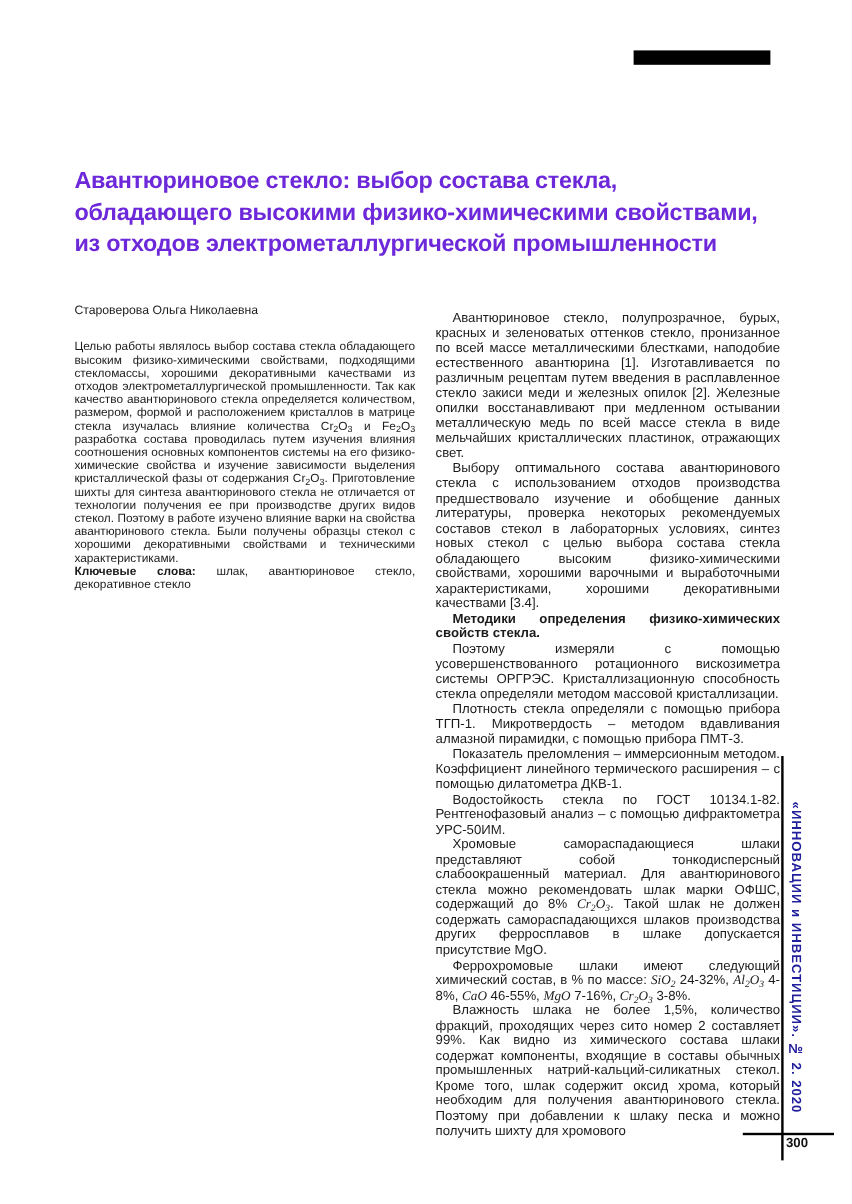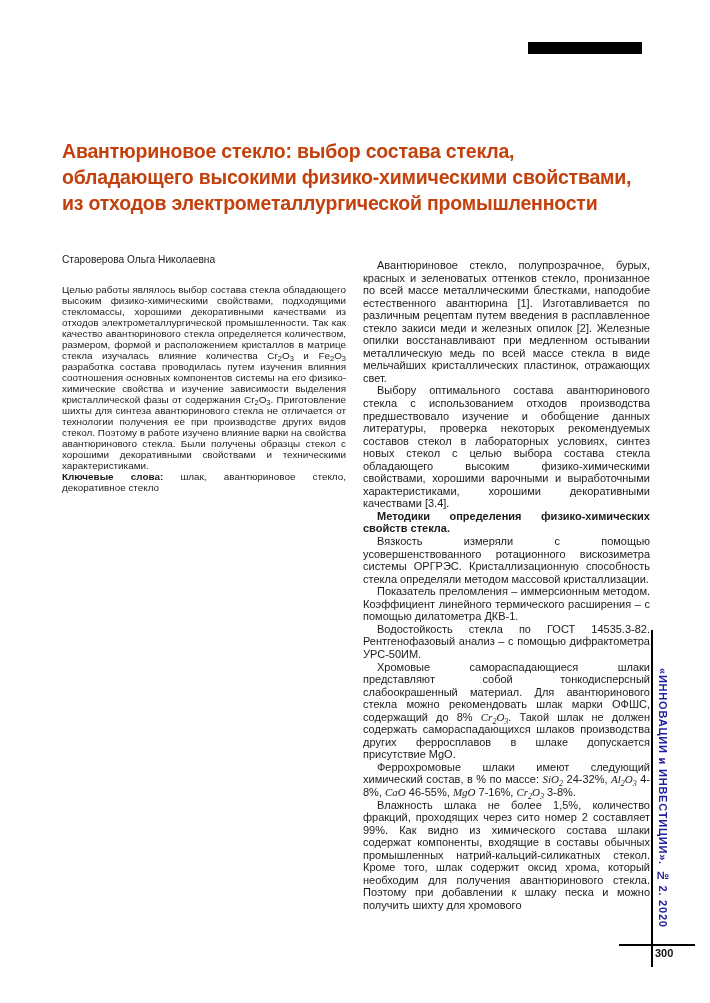--- a/index.html
+++ b/index.html
@@ -6,21 +6,21 @@
   body{
     width:710px;height:1003px;position:relative;background:#ffffff;
     font-family:"Liberation Sans","DejaVu Sans",sans-serif;color:#1b1b1b;
     overflow:hidden;
   }
   .black-bar{
     position:absolute;left:528px;top:42px;width:114px;height:12px;background:#000;
   }
   .article-title{
     position:absolute;left:62px;top:102px;width:580px;
-    font-size:19.5px;line-height:26px;font-weight:bold;color:#c2410c;
+    font-size:19.5px;line-height:26px;font-weight:bold;color:#6d28d9;
     white-space:pre-line;letter-spacing:-0.2px;margin-top:36px;
   }
   .left-col{
     position:absolute;left:62px;top:254px;width:284px;
     font-size:9.9px;line-height:11px;
   }
   .right-col{
     position:absolute;left:363px;top:259px;width:287px;
     font-size:11px;line-height:12.55px;
   }
@@ -62,23 +62,24 @@
 <div class="left-col">
     <div class="blk author-name"><span>Староверова Ольга Николаевна</span></div>
     <div class="blk p abstract"><span>Целью работы являлось выбор состава стекла обладающего высоким физико-химическими свойствами, подходящими стекломассы, хорошими декоративными качествами из отходов электрометаллургической промышленности. Так как качество авантюринового стекла определяется количеством, размером, формой и расположением кристаллов в матрице стекла изучалась влияние количества Cr</span><span class="s-sub">2</span><span>O</span><span class="s-sub">3</span><span> и Fe</span><span class="s-sub">2</span><span>O</span><span class="s-sub">3</span><span> разработка состава проводилась путем изучения влияния соотношения основных компонентов системы на его физико-химические свойства и изучение зависимости выделения кристаллической фазы от содержания Cr</span><span class="s-sub">2</span><span>O</span><span class="s-sub">3</span><span>. Приготовление шихты для синтеза авантюринового стекла не отличается от технологии получения ее при производстве других видов стекол. Поэтому в работе изучено влияние варки на свойства авантюринового стекла. Были получены образцы стекол с хорошими декоративными свойствами и техническими характеристиками.</span></div>
     <div class="blk p"><span class="s-b">Ключевые слова:</span><span> шлак, авантюриновое стекло, декоративное стекло</span></div>
   </div>
 
 <div class="right-col">
     <div class="blk p indent"><span>Авантюриновое стекло, полупрозрачное, бурых, красных и зеленоватых оттенков стекло, пронизанное по всей массе металлическими блестками, наподобие естественного авантюрина [1]. Изготавливается по различным рецептам путем введения в расплавленное стекло закиси меди и железных опилок [2]. Железные опилки восстанавливают при медленном остывании металлическую медь по всей массе стекла в виде мельчайших кристаллических пластинок, отражающих свет.</span></div>
     <div class="blk p indent"><span>Выбору оптимального состава авантюринового стекла с использованием отходов производства предшествовало изучение и обобщение данных литературы, проверка некоторых рекомендуемых составов стекол в лабораторных условиях, синтез новых стекол с целью выбора состава стекла обладающего высоким физико-химическими свойствами, хорошими варочными и выработочными характеристиками, хорошими декоративными качествами [3.4].</span></div>
     <div class="blk h indent"><span>Методики определения физико-химических свойств стекла.</span></div>
-    <div class="blk p indent"><span>Вязкость измеряли с помощью усовершенствованного ротационного вискозиметра системы ОРГРЭС. Кристаллизационную способность стекла определяли методом массовой кристаллизации.</span></div>
+    <div class="blk p indent"><span>Поэтому измеряли с помощью усовершенствованного ротационного вискозиметра системы ОРГРЭС. Кристаллизационную способность стекла определяли методом массовой кристаллизации.</span></div>
+    <div class="blk p indent"><span>Плотность стекла определяли с помощью прибора ТГП-1. Микротвердость – методом вдавливания алмазной пирамидки, с помощью прибора ПМТ-3.</span></div>
     <div class="blk p indent"><span>Показатель преломления – иммерсионным методом. Коэффициент линейного термического расширения – с помощью дилатометра ДКВ-1.</span></div>
-    <div class="blk p indent"><span>Водостойкость стекла по ГОСТ 14535.3-82. Рентгенофазовый анализ – с помощью дифрактометра УРС-50ИМ.</span></div>
+    <div class="blk p indent"><span>Водостойкость стекла по ГОСТ 10134.1-82. Рентгенофазовый анализ – с помощью дифрактометра УРС-50ИМ.</span></div>
     <div class="blk p indent"><span>Хромовые самораспадающиеся шлаки представляют собой тонкодисперсный слабоокрашенный материал. Для авантюринового стекла можно рекомендовать шлак марки ОФШС, содержащий до 8% </span><span class="s-f">Cr</span><span class="s-fsub">2</span><span class="s-f">O</span><span class="s-fsub">3</span><span>. Такой шлак не должен содержать самораспадающихся шлаков производства других ферросплавов в шлаке допускается присутствие MgO.</span></div>
     <div class="blk p indent"><span>Феррохромовые шлаки имеют следующий химический состав, в % по массе: </span><span class="s-f">SiO</span><span class="s-fsub">2</span><span> 24-32%, </span><span class="s-f">Al</span><span class="s-fsub">2</span><span class="s-f">O</span><span class="s-fsub">3</span><span> 4-8%, </span><span class="s-f">CaO</span><span> 46-55%, </span><span class="s-f">MgO</span><span> 7-16%, </span><span class="s-f">Cr</span><span class="s-fsub">2</span><span class="s-f">O</span><span class="s-fsub">3</span><span> 3-8%.</span></div>
     <div class="blk p indent"><span>Влажность шлака не более 1,5%, количество фракций, проходящих через сито номер 2 составляет 99%. Как видно из химического состава шлаки содержат компоненты, входящие в составы обычных промышленных натрий-кальций-силикатных стекол. Кроме того, шлак содержит оксид хрома, который необходим для получения авантюринового стекла. Поэтому при добавлении к шлаку песка и можно получить шихту для хромового</span></div>
   </div>
 
 <div class="sidebar-rule"></div>
 <div class="sidebar-title">«ИННОВАЦИИ и ИНВЕСТИЦИИ». № 2. 2020</div>
 <div class="footer-rule"></div>
 <div class="page-number">300</div>
 

